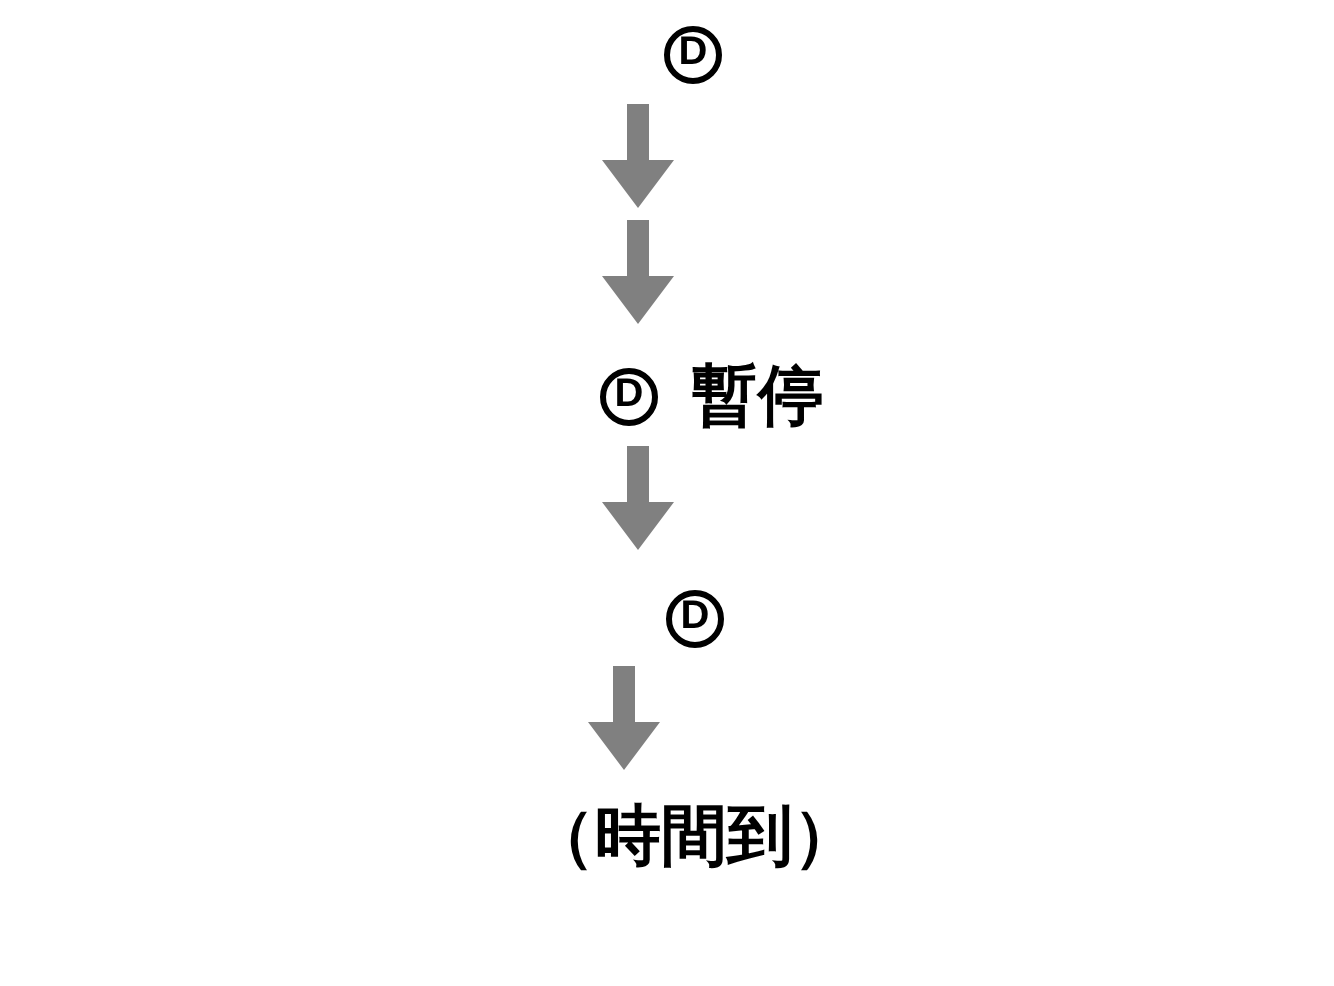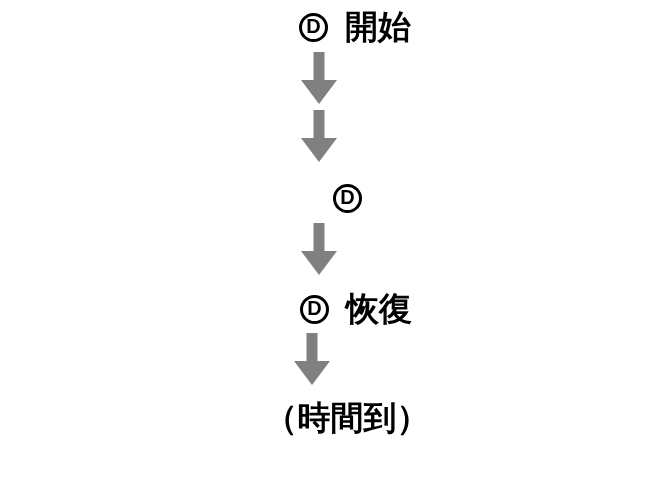--- a/index.html
+++ b/index.html
@@ -72,21 +72,20 @@
 </head>
 <body>
 
 <div class="canvas">
   <div class="flow">
 
     <div class="row m-row1">
       <span class="circled-d">
           <span class="letter">D</span>
         </span>
-      <span>開始</span>
     </div>
 
     <svg class="arrow m-arrow1" viewBox="0 0 36 52">
       <g fill="#808080">
         <rect x="12.5" y="0" width="11" height="30"></rect>
         <polygon points="0,28 36,28 18,52"></polygon>
       </g>
     </svg>
 
 
@@ -94,34 +93,34 @@
       <g fill="#808080">
         <rect x="12.5" y="0" width="11" height="30"></rect>
         <polygon points="0,28 36,28 18,52"></polygon>
       </g>
     </svg>
 
     <div class="row m-row3">
       <span class="circled-d">
           <span class="letter">D</span>
         </span>
+      <span>暫停</span>
     </div>
 
     <svg class="arrow m-arrow3" viewBox="0 0 36 52">
       <g fill="#808080">
         <rect x="12.5" y="0" width="11" height="30"></rect>
         <polygon points="0,28 36,28 18,52"></polygon>
       </g>
     </svg>
 
     <div class="row m-row4">
       <span class="circled-d">
           <span class="letter">D</span>
         </span>
-      <span>恢復</span>
     </div>
 
     <svg class="arrow m-arrow4" viewBox="0 0 36 52">
       <g fill="#808080">
         <rect x="12.5" y="0" width="11" height="30"></rect>
         <polygon points="0,28 36,28 18,52"></polygon>
       </g>
     </svg>
 
     <div class="row m-row5">

